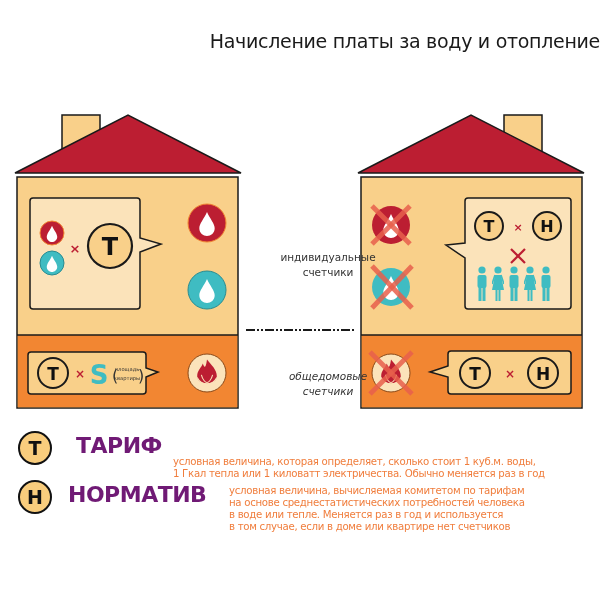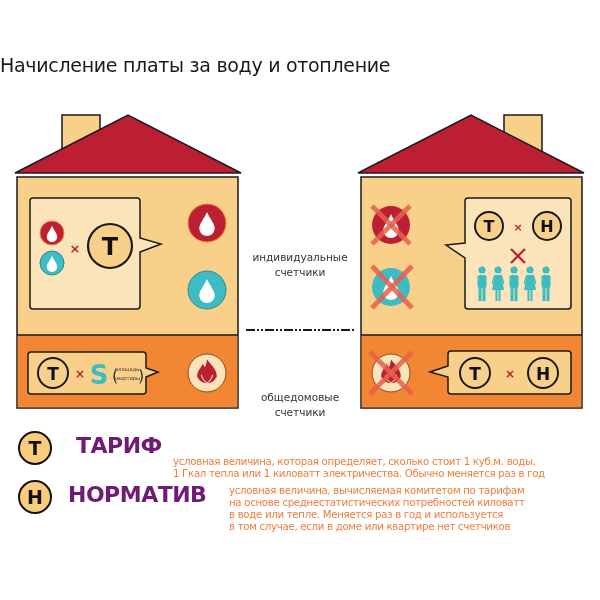--- a/index.html
+++ b/index.html
@@ -1,20 +1,20 @@
 <!DOCTYPE html>
 <html><head>
 <meta charset="utf-8">
 <style>
   html, body { margin:0; padding:0; background:#ffffff; }
   body { width:600px; height:600px; position:relative; overflow:hidden; font-family:"DejaVu Sans", sans-serif; }
   .abs { position:absolute; }
-  .title { left:0; top:30px; width:600px; text-align:left; font-size:19px; color:#1a1a1a; font-family:"DejaVu Sans", sans-serif; letter-spacing:-0.3px;margin-top:24px; }
+  .title { left:0; top:30px; width:600px; text-align:right; font-size:19px; color:#1a1a1a; font-family:"DejaVu Sans", sans-serif; letter-spacing:-0.3px; }
   svg.scene { position:absolute; left:0; top:0; }
-  .mid-label { text-align:center; font-size:10.5px; color:#333; line-height:15px; font-family:"DejaVu Sans", sans-serif; }
+  .mid-label { text-align:center; font-size:10.5px; color:#333; line-height:15px; font-family:"DejaVu Sans", sans-serif;padding-left:28px; }
   .legend-circle { width:34px; height:34px; border-radius:50%; background:#f9cd7d; border:2.5px solid #111; box-sizing:border-box; display:flex; align-items:center; justify-content:center; font-weight:bold; font-size:19px; color:#111; font-family:"DejaVu Sans", sans-serif; }
   .legend-term { font-weight:bold; font-size:22px; color:#701a75; font-family:"DejaVu Sans", sans-serif; letter-spacing:-0.5px; }
   .legend-desc { color:#f07d3c; font-size:10.2px; line-height:12px; font-family:"DejaVu Sans", sans-serif; white-space:pre-line; letter-spacing:-0.3px; }
   .svg-text { font-family:"DejaVu Sans", sans-serif; font-weight:bold; }
 </style>
 </head>
 <body>
 
 <div class="abs title">Начисление платы за воду и отопление</div>
 
@@ -152,28 +152,28 @@
       <circle cx="543" cy="373" r="15" fill="#f9d08a" stroke="#1a1a1a" stroke-width="2"></circle>
       <text x="543" y="380" font-size="17" text-anchor="middle" fill="#111" class="svg-text">Н</text>
     </g>
   </g>
 </svg>
 
 <div class="abs mid-label" style="left:240px; top:250px; width:120px;">
   <div>индивидуальные</div>
   <div>счетчики</div>
 </div>
-<div class="abs mid-label" style="left:240px; top:390px; width:120px;">
+<div class="abs mid-label" style="left:240px; top:369px; width:120px;font-style:italic;">
   <div>общедомовые</div>
   <div>счетчики</div>
 </div>
 
 <div class="abs legend-circle" style="left:18px; top:431px;">Т</div>
 <div class="abs legend-term" style="left:76px; top:433px;">ТАРИФ</div>
 <div class="abs legend-desc" style="left:173px; top:436px; width:420px;margin-top:20px;">условная величина, которая определяет, сколько стоит 1 куб.м. воды,
 1 Гкал тепла или 1 киловатт электричества. Обычно меняется раз в год</div>
 
 <div class="abs legend-circle" style="left:18px; top:480px;">Н</div>
 <div class="abs legend-term" style="left:68px; top:482px;">НОРМАТИВ</div>
 <div class="abs legend-desc" style="left:229px; top:485px; width:370px;">условная величина, вычисляемая комитетом по тарифам
-на основе среднестатистических потребностей киловатт
+на основе среднестатистических потребностей человека
 в воде или тепле. Меняется раз в год и используется
 в том случае, если в доме или квартире нет счетчиков</div>
 
 </body></html>

